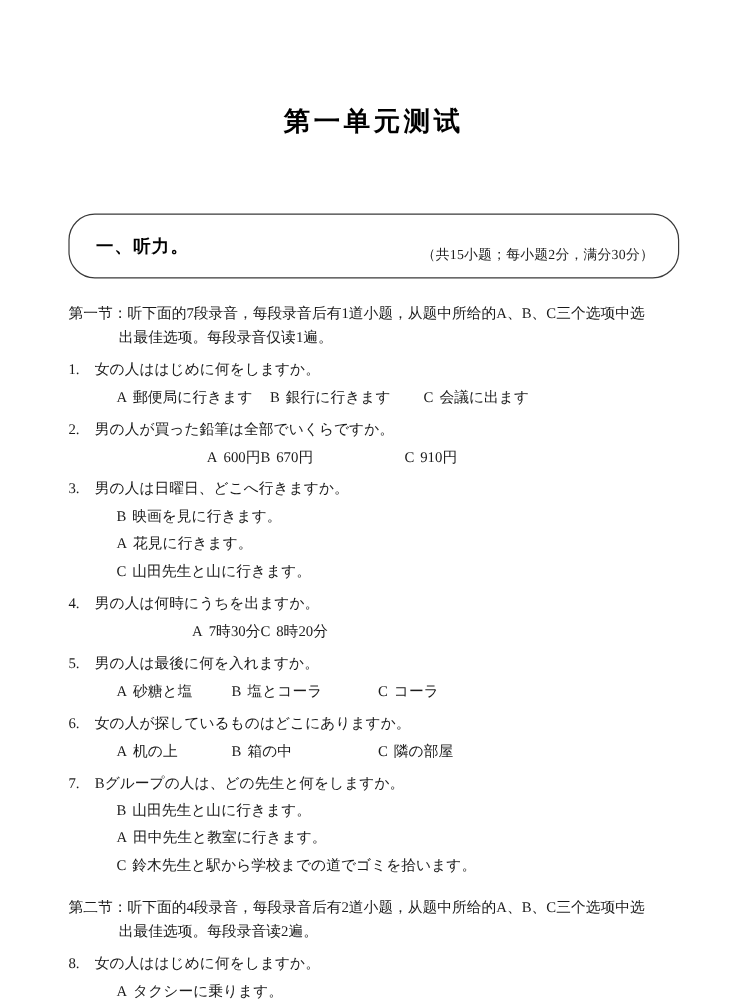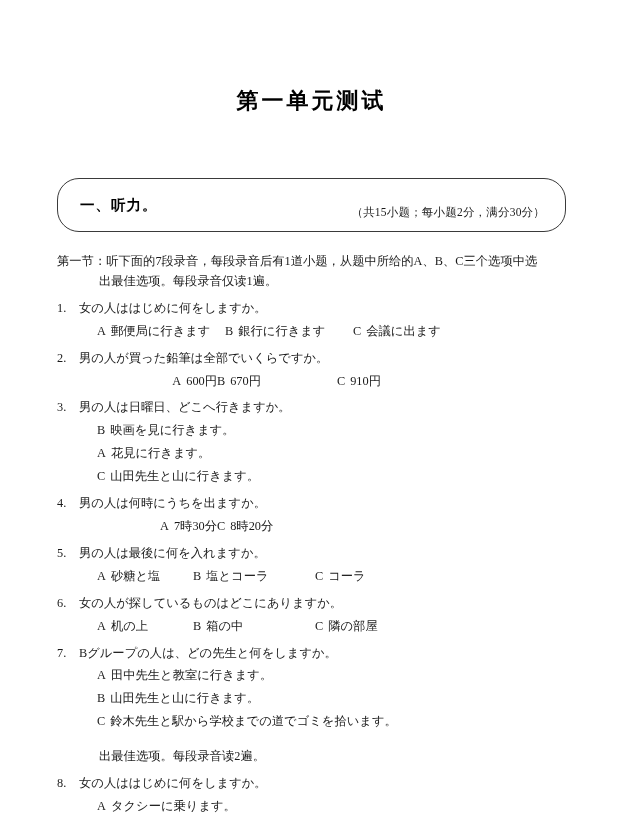--- a/index.html
+++ b/index.html
@@ -187,27 +187,28 @@
         <span class="opt wS1"><span class="lbl">A</span><span>机の上</span></span>
         <span class="opt" style="width:122px"><span class="lbl">B</span><span>箱の中</span></span>
         <span class="opt"><span class="lbl">C</span><span>隣の部屋</span></span>
       </div>
     </div>
 
     <div class="qitem">
       <span class="qnum">7.</span>
       <span class="qtext">Bグループの人は、どの先生と何をしますか。</span>
       <div class="opts-stack">
+        <span class="opt"><span class="lbl">B</span><span>山田先生と山に行きます。</span></span>
         <span class="opt"><span class="lbl">A</span><span>田中先生と教室に行きます。</span></span>
-        <span class="opt"><span class="lbl">B</span><span>山田先生と山に行きます。</span></span>
         <span class="opt"><span class="lbl">C</span><span>鈴木先生と駅から学校までの道でゴミを拾います。</span></span>
       </div>
     </div>
 
     <div class="para" style="margin-top:15px;">
+      <span class="para-body"><span class="lead">第二节：</span><span>听下面的4段录音，每段录音后有2道小题，从题中所给的A、B、C三个选项中选</span></span>
       <span class="para-body" style="text-indent:0;padding-left:42px;">出最佳选项。每段录音读2遍。</span>
     </div>
 
     <div class="qitem">
       <span class="qnum">8.</span>
       <span class="qtext">女の人ははじめに何をしますか。</span>
       <div class="opts-stack">
         <span class="opt"><span class="lbl">A</span><span>タクシーに乗ります。</span></span>
       </div>
     </div>

